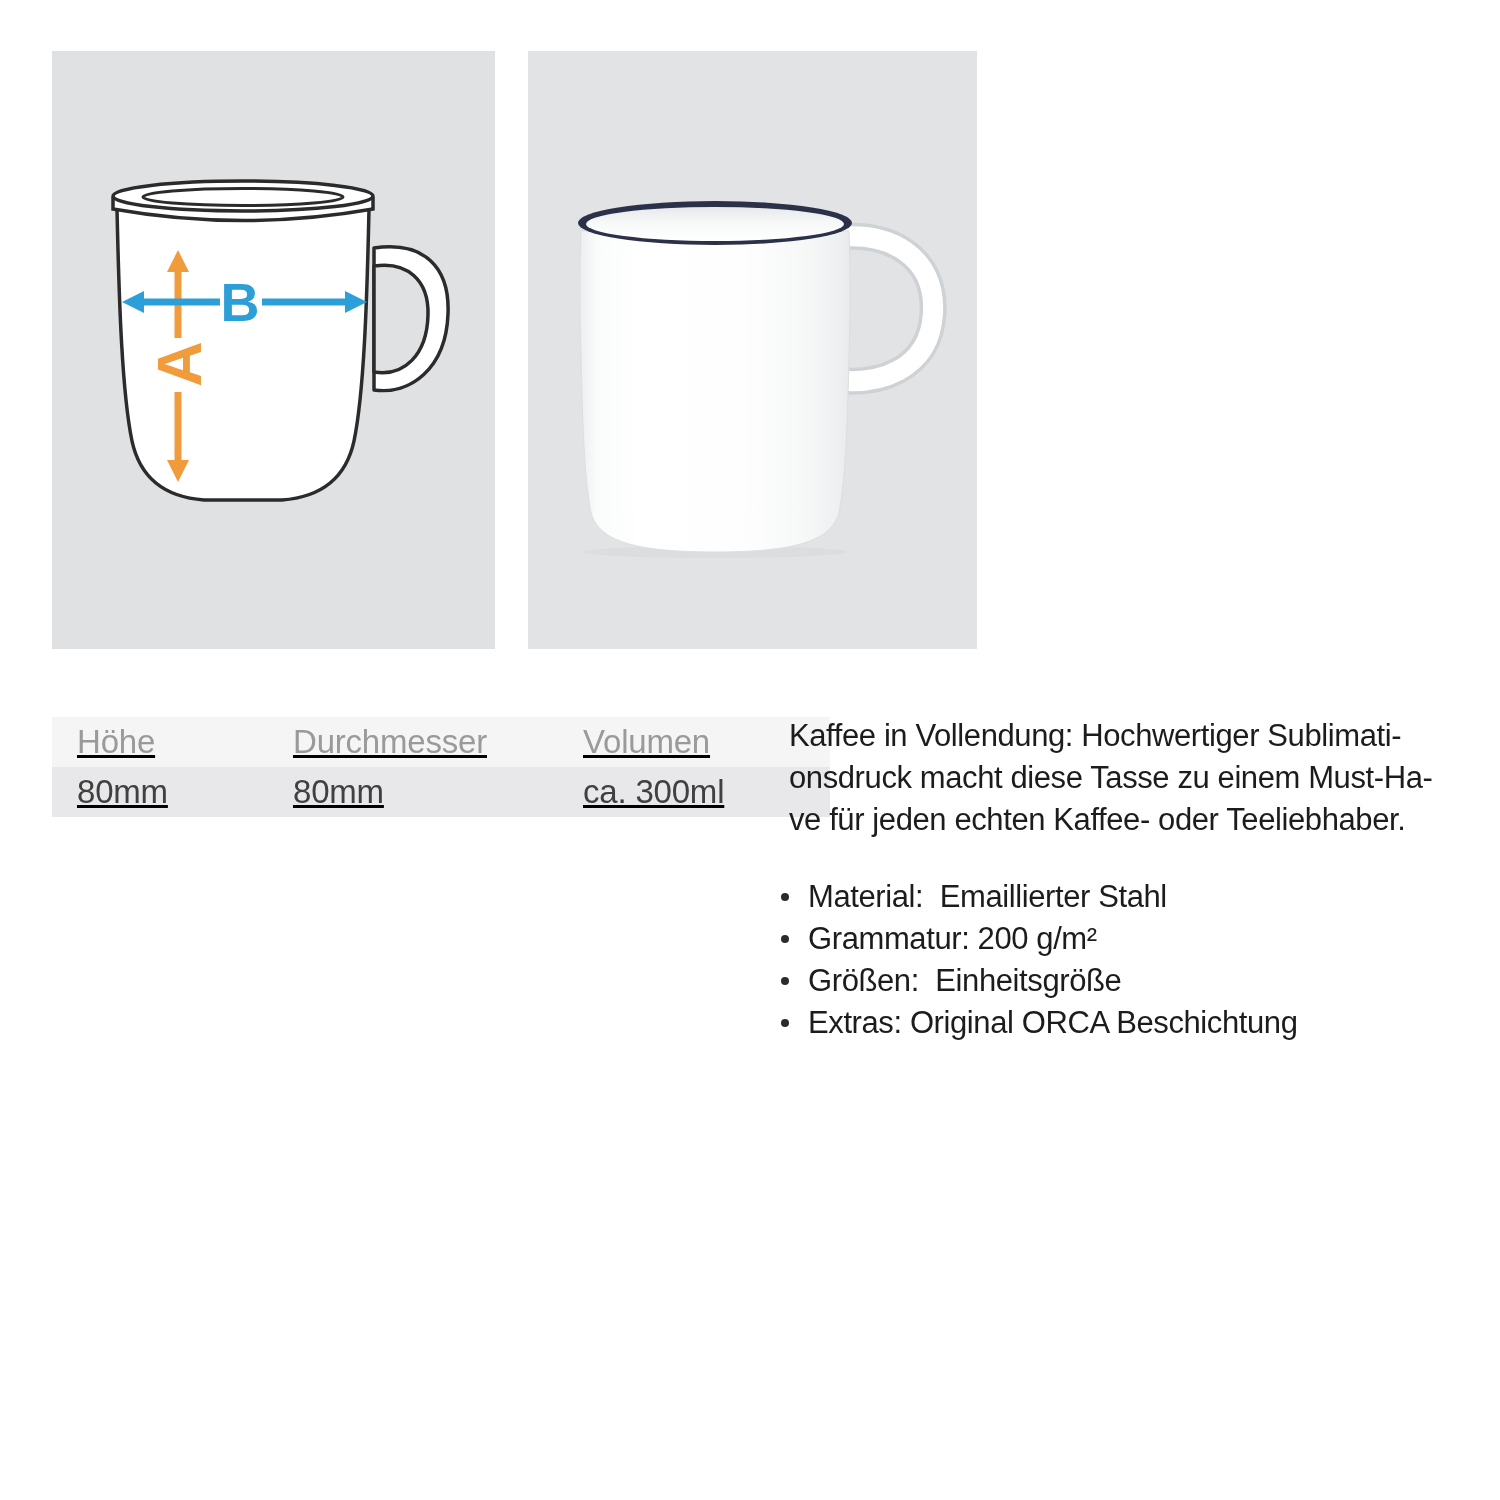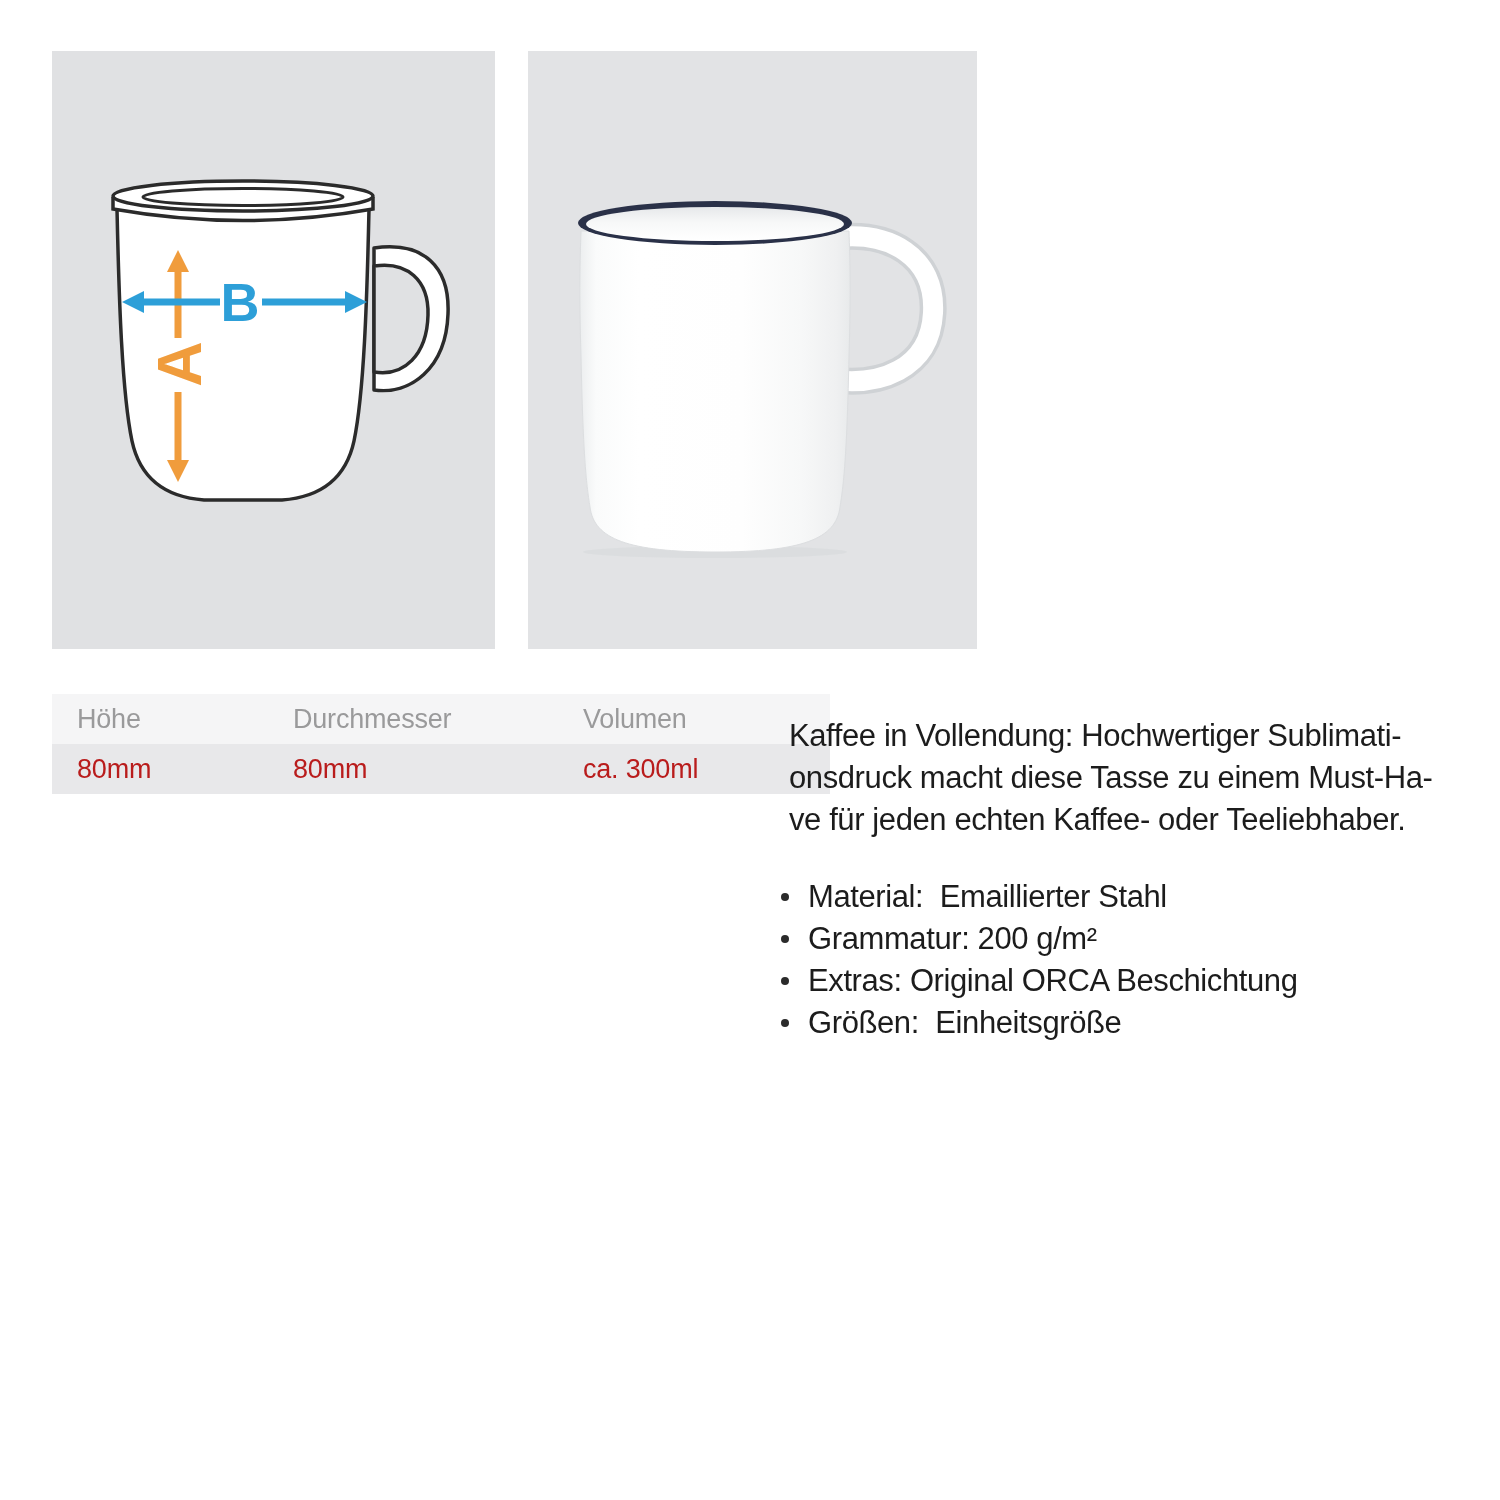--- a/index.html
+++ b/index.html
@@ -8,33 +8,33 @@
     font-family:"Liberation Sans",sans-serif;
   }
   
   .panel{position:absolute;top:51px;height:598px;}
   .panel-left{left:52px;width:443px;background:#e0e1e3;}
   .panel-right{left:528px;width:449px;background:#e2e3e5;}
   .panel svg{display:block;width:100%;height:100%;}
 
   
   table.dims{
-    position:absolute;left:52px;top:694px;width:703px;
+    position:absolute;left:52px;top:717px;width:703px;
     border-collapse:collapse;table-layout:fixed;
-    font-size:27px;letter-spacing:-0.2px;
+    font-size:33px;letter-spacing:-0.2px;text-decoration:underline;
   }
   table.dims th,table.dims td{
     height:50px;padding:0 0 0 25px;margin:0;
     font-weight:400;text-align:left;vertical-align:middle;
     white-space:nowrap;overflow:hidden;
   }
   table.dims thead tr{background:#f5f5f6;}
   table.dims tbody tr{background:#e8e8ea;}
   table.dims th{color:#9a9a9b;}
-  table.dims td{color:#b91c1c;}
+  table.dims td{color:#404040;}
   .col-1{width:191px;} .col-2{width:265px;} .col-3{width:247px;}
 
   
   .description{
     position:absolute;left:777px;top:703px;width:705px;
     font-size:31px;line-height:42px;color:#1c1c1c;letter-spacing:-0.4px;
   }
   .description p{margin:12px;white-space:pre-line;}
   .feature-list{list-style:none;margin:35px 0 0 0;padding:0;}
   .feature-list li{position:relative;padding-left:31px;}
@@ -141,22 +141,22 @@
       <li>
         <span class="dot"></span>
         <span>Material: &nbsp;Emaillierter Stahl</span>
       </li>
       <li>
         <span class="dot"></span>
         <span>Grammatur: 200 g/m²</span>
       </li>
       <li>
         <span class="dot"></span>
-        <span>Extras: Original ORCA Beschichtung</span>
+        <span>Größen: &nbsp;Einheitsgröße</span>
       </li>
       <li>
         <span class="dot"></span>
-        <span>Größen: &nbsp;Einheitsgröße</span>
+        <span>Extras: Original ORCA Beschichtung</span>
       </li>
     </ul>
   </div>
 
 </div>
 
 </body></html>

